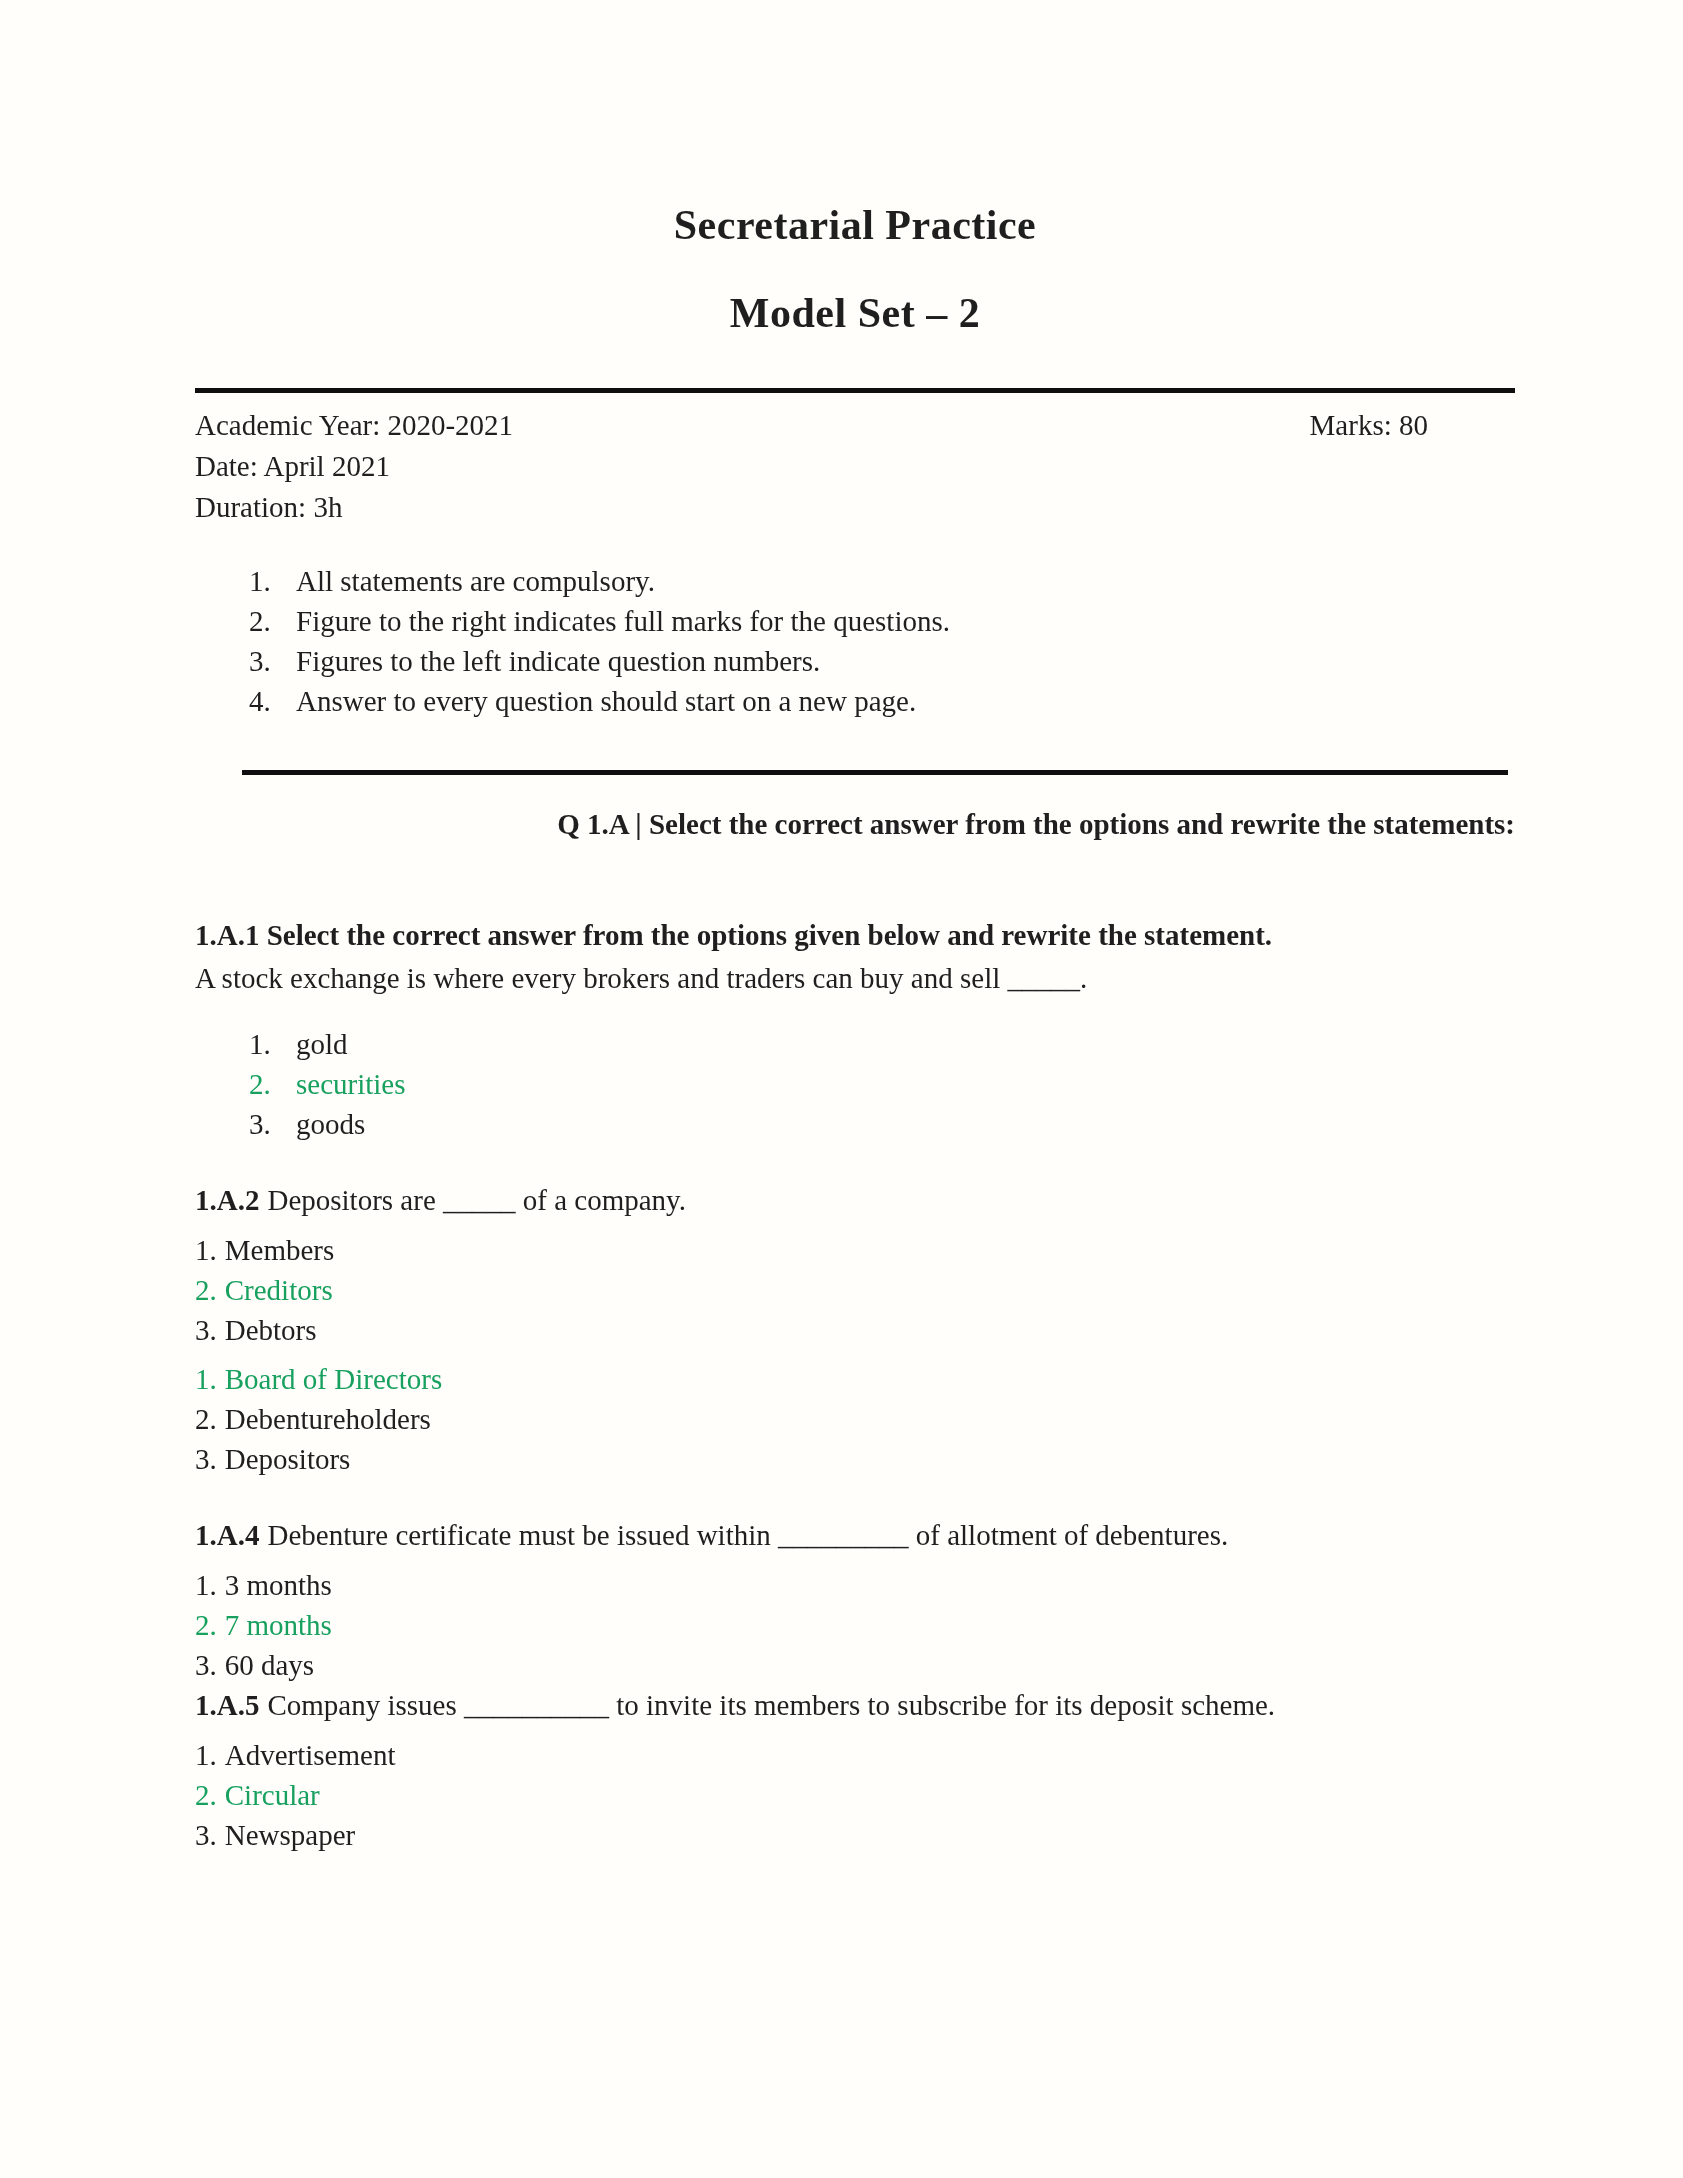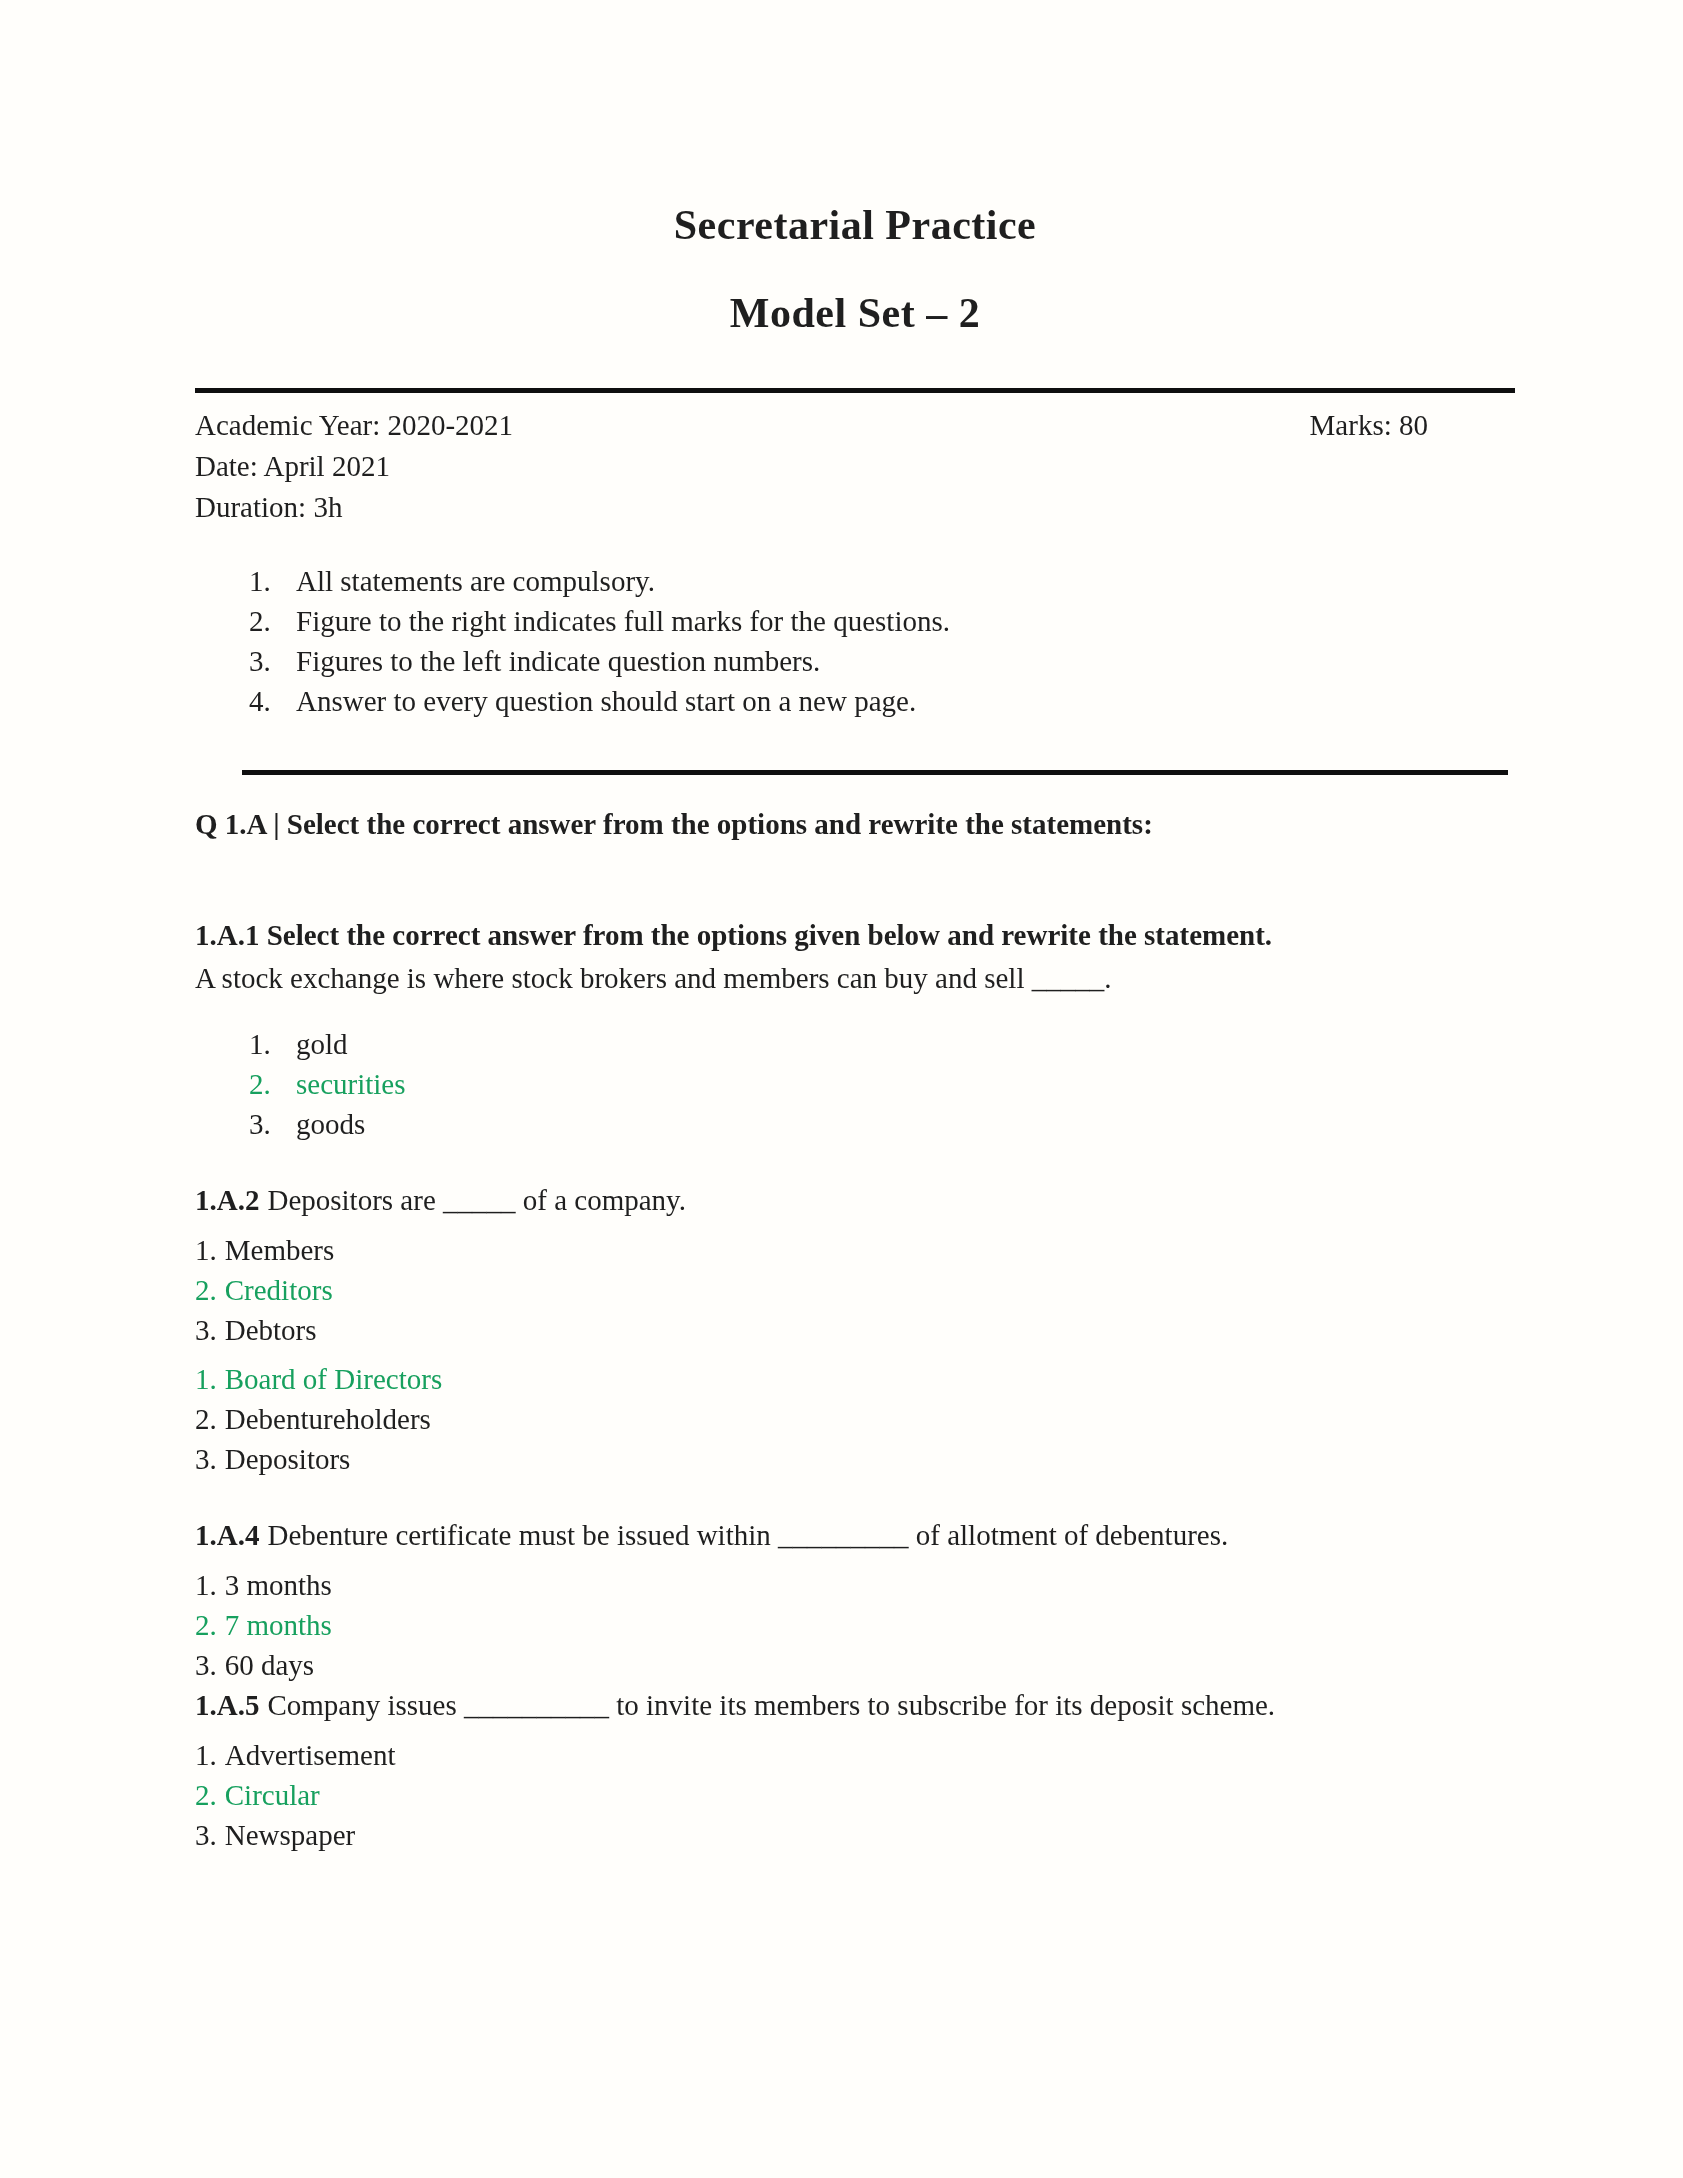--- a/index.html
+++ b/index.html
@@ -54,20 +54,21 @@
 
   .instructions { margin: 33px 0 0 54px; }
   .ins-item { display: flex; font-size: 29px; line-height: 40px; }
   .ins-num { flex: none; width: 47px; }
 
   .section-heading {
     margin: 29px 0 0 0;
     font-size: 29px;
     font-weight: 700;
     line-height: 41px;
+    text-align: right;
   }
 
   .q-prompt {
     margin: 69px 0 0 0;
     max-width: 1218px;
     font-size: 29px;
     font-weight: 700;
     line-height: 43px;
   }
   .q-statement { margin: 0; font-size: 29px; line-height: 43px; }
@@ -122,21 +123,21 @@
         <span>Answer to every question should start on a new page.</span>
       </div>
     </div>
 
     <div class="rule rule-mid"></div>
 
     <p class="section-heading">Q 1.A | Select the correct answer from the options and rewrite the statements:</p>
 
     <div>
       <p class="q-prompt">1.A.1 Select the correct answer from the options given below and rewrite the statement.</p>
-      <p class="q-statement">A stock exchange is where stock brokers and members can buy and sell _____.</p>
+      <p class="q-statement">A stock exchange is where every brokers and traders can buy and sell _____.</p>
       <div class="opts-indent">
         <div class="opt-row">
           <span class="opt-num">1.</span>
           <span>gold</span>
         </div>
         <div class="opt-row green">
           <span class="opt-num">2.</span>
           <span>securities</span>
         </div>
         <div class="opt-row">

